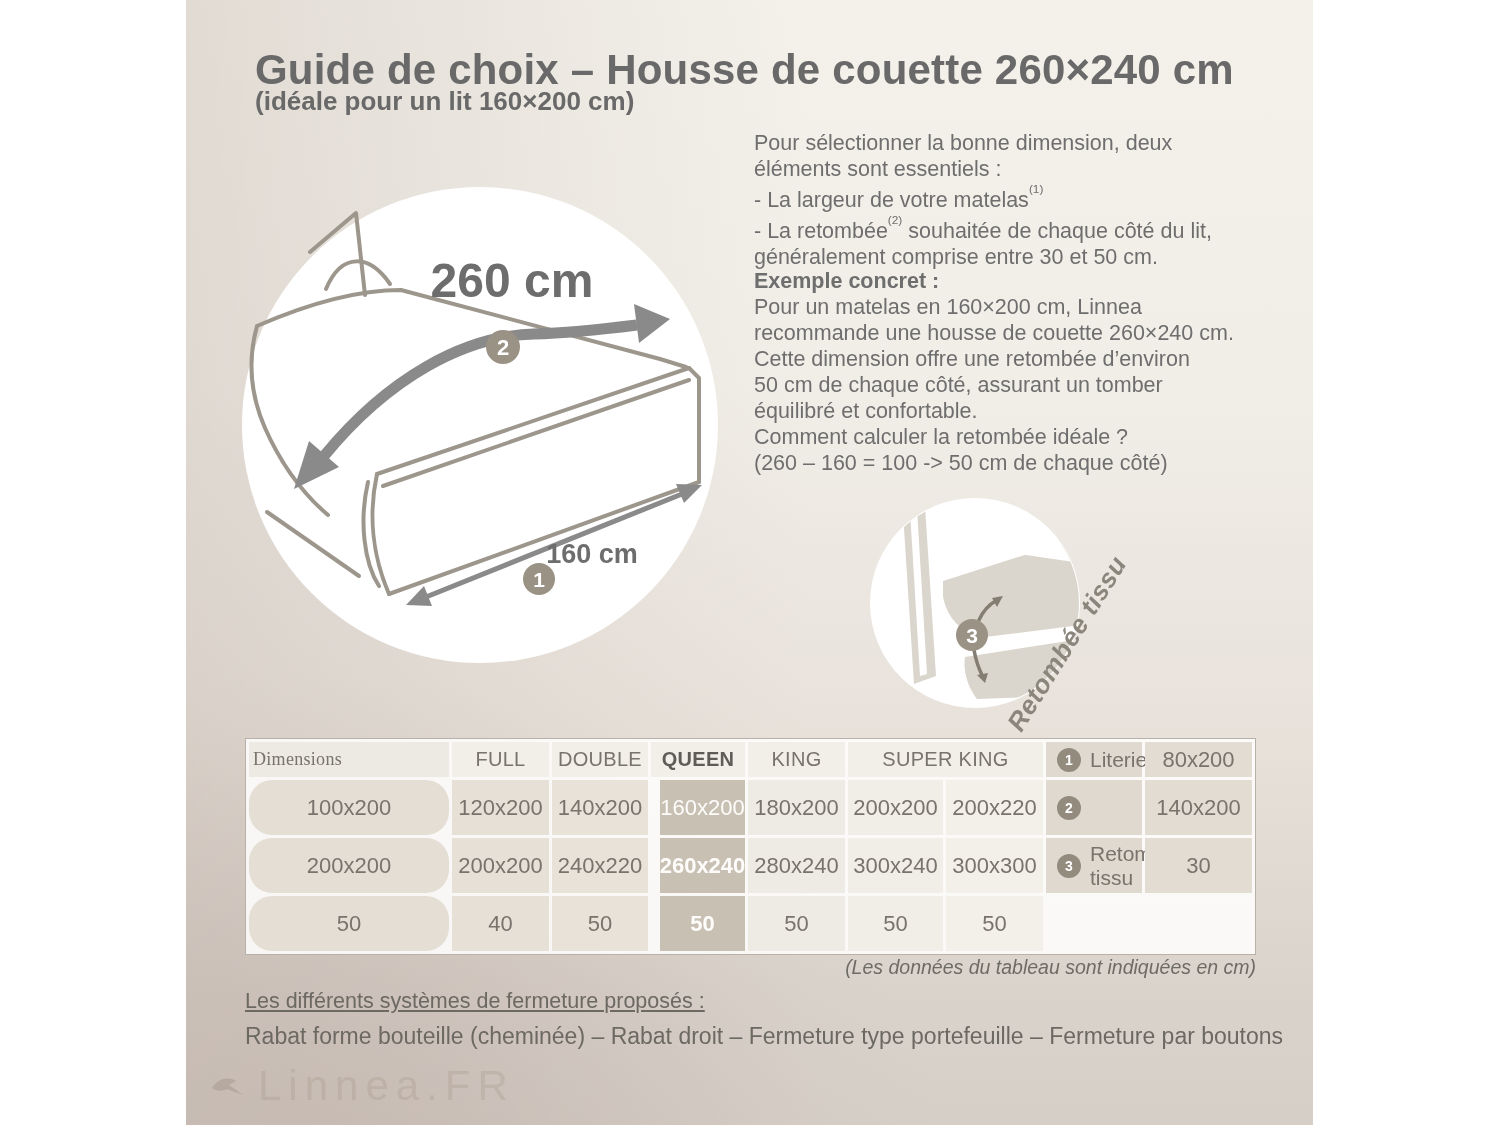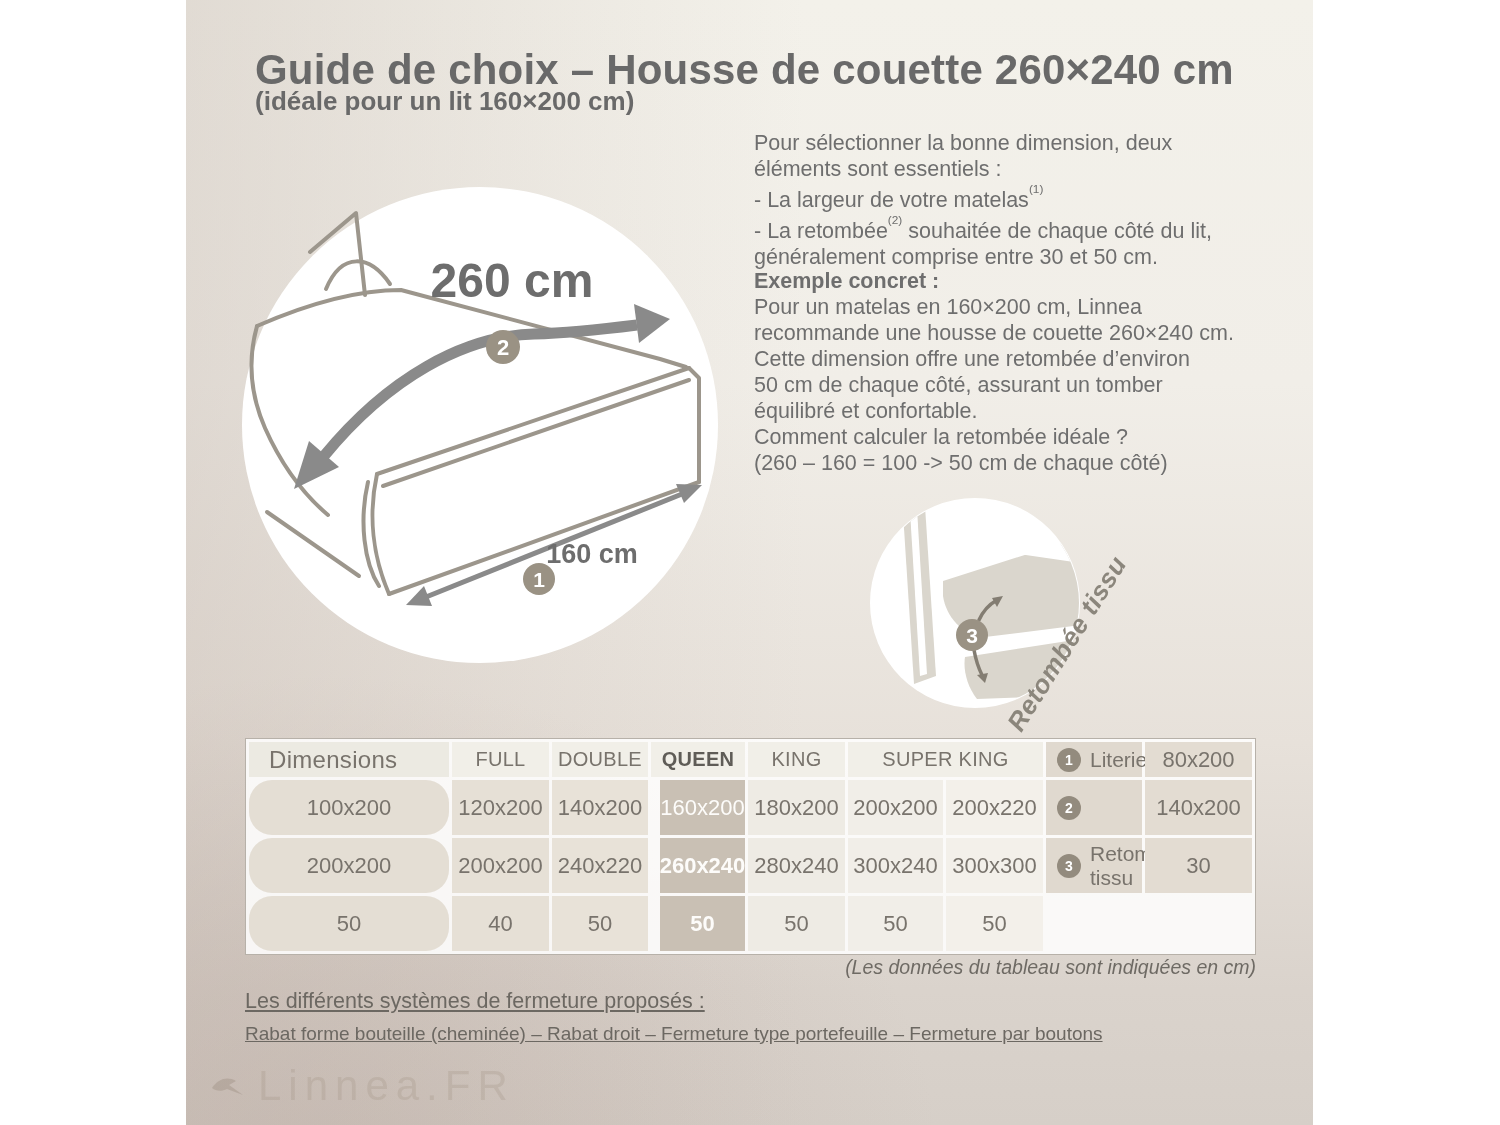--- a/index.html
+++ b/index.html
@@ -30,35 +30,35 @@
       font-size:26px;font-weight:bold;font-style:italic;color:#8b867c;letter-spacing:0.5px;
       transform:rotate(-58deg);}
 
   
   .size-table{left:59px;top:738px;width:1011px;display:grid;box-sizing:border-box;
       grid-template-columns:200px 97px 96px 94px 97px 95px 97px 96px 1fr;
       grid-template-rows:35px 55px 55px 55px;gap:3px;padding:3px;
       background:rgba(255,255,255,0.85);border:1px solid #b7b1a9;}
   .cell{display:flex;align-items:center;justify-content:center;font-size:22px;color:#78736c;}
   .th{background:#f1efe8;font-size:20px;letter-spacing:0.3px;}
-  .th-label{justify-content:flex-start;padding-left:20px;font-size:24px;background:#eceae2;}
+  .th-label{justify-content:flex-start;padding-left:4px;font-size:18px;background:#eceae2;font-family:Liberation Serif, serif;}
   .th-queen{font-weight:bold;color:#5f5c57;}
   .span2{grid-column:span 2;}
   .row-label{justify-content:flex-start;padding-left:11px;background:#e0d9cf;font-size:21px;gap:9px;}
   .c2{background:#e3dcd2;} .c3{background:#e4ded4;border-radius:23px;} .c4{background:#e6e0d6;} .c5{background:#e8e2d8;}
   .queen{background:#c9c0b4;color:#fdfcfa;margin-left:9px;}
   .queen.bold{font-weight:bold;}
   .c7{background:#eeebe4;} .c8{background:#f1eee8;} .c9{background:#f3f0ea;}
   .badge{width:24px;height:24px;border-radius:50%;background:#938b7e;color:#fff;flex:0 0 24px;
       display:flex;align-items:center;justify-content:center;font-size:14px;font-weight:bold;}
 
   
   .table-note{left:0;top:956px;width:1070px;text-align:right;font-size:19.5px;font-style:italic;color:#6e6a64;}
   .closure-head{left:59px;top:989px;font-size:21.5px;color:#6c6862;text-decoration:underline;}
-  .closure-line{left:59px;top:1023px;font-size:19px;color:#6c6862;text-decoration:underline;}
+  .closure-line{left:59px;top:1023px;font-size:23px;color:#6c6862;}
 
   
   .watermark{left:24px;top:1062px;display:flex;align-items:center;gap:14px;}
   .wm-text{font-size:42px;letter-spacing:7px;color:rgba(158,143,128,0.26);}
 </style>
 </head>
 <body>
 
 <div class="canvas">
   <div class="square">

